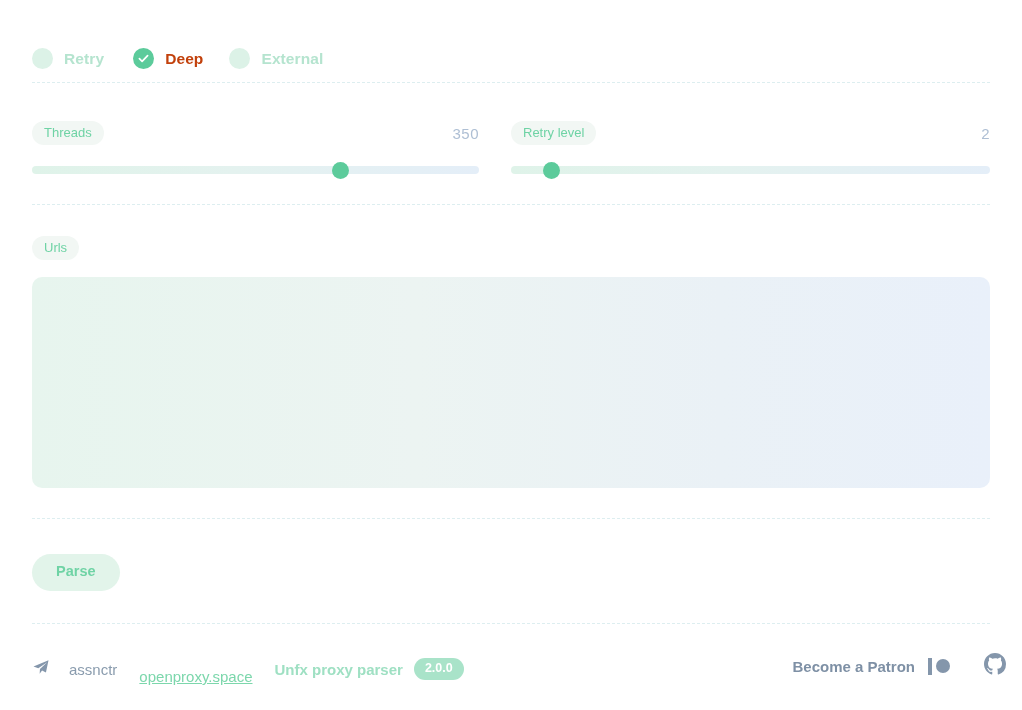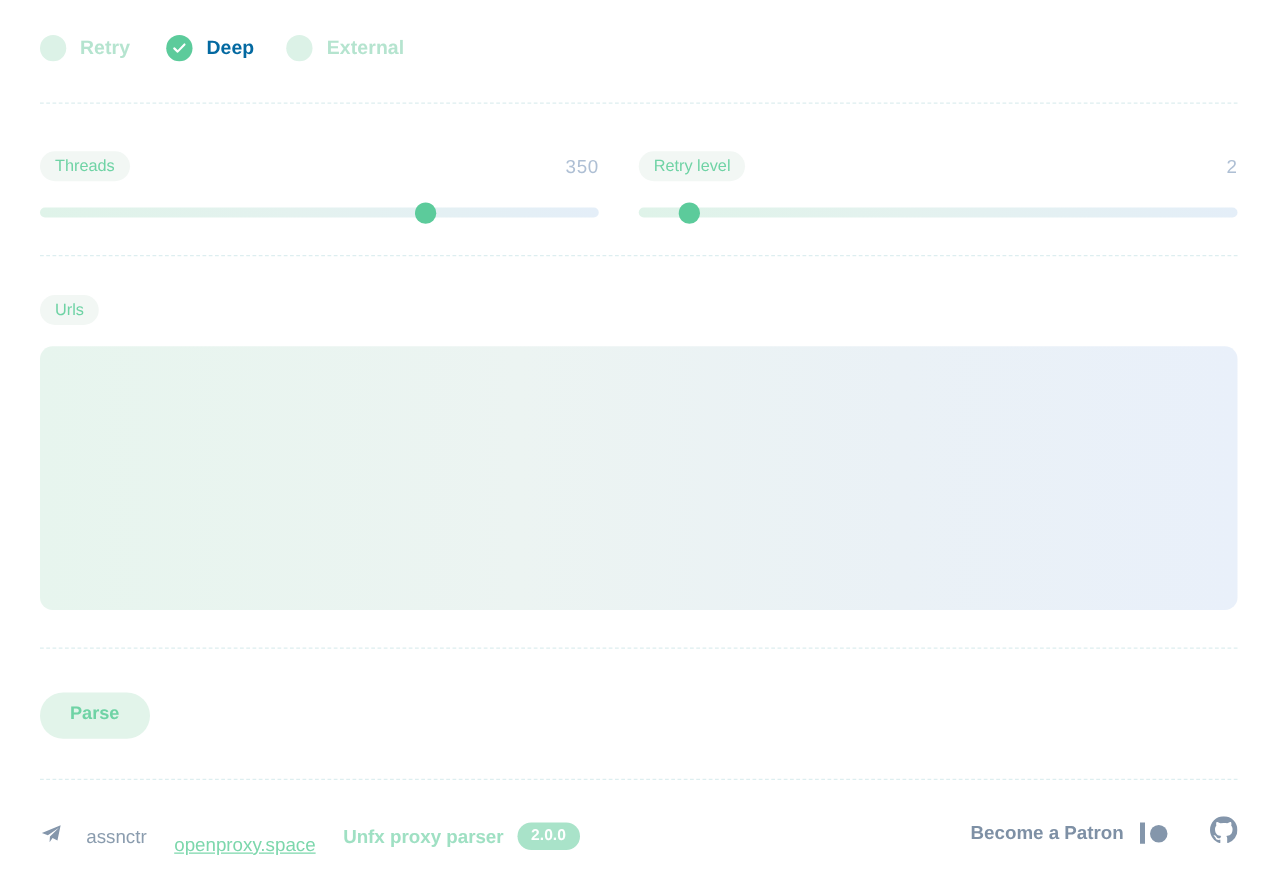--- a/index.html
+++ b/index.html
@@ -23,41 +23,42 @@
     display: flex;
     align-items: center;
     gap: 0px;
   }
   .checkbox-item {
     display: flex;
     align-items: center;
     gap: 11px;
     cursor: pointer;
     user-select: none;
+    margin-top: 20px;
   }
   .cb-gap-1 { width: 29px; }
   .cb-gap-2 { width: 26px; }
   .cb-circle {
     width: 21px; height: 21px;
     border-radius: 50%;
     background: #dcf2e7;
     display: flex;
     align-items: center;
     justify-content: center;
     flex: none;
   }
   .cb-circle.checked { background: #5ccb9b; }
   .cb-circle svg { display: block; }
   .cb-label {
     font-size: 15.5px;
     font-weight: bold;
     color: #b5e4cf;
     letter-spacing: 0.1px;
   }
-  .cb-label.active { color: #0369a1; }
+  .cb-label.active { color: #c2410c; }
 
   
   .divider {
     position: absolute;
     left: 32px;
     width: 958px;
     height: 0;
     border-top: 1px dashed #ddeef0;
   }
   #div-1 { top: 82px; }
@@ -145,21 +146,21 @@
 
   
   .footer-left {
     position: absolute;
     left: 32px; top: 653px;
     display: flex;
     align-items: center;
   }
   .footer-right {
     position: absolute;
-    right: 32px; top: 653px;
+    right: 16px; top: 653px;
     display: flex;
     align-items: center;
   }
   .fl-author {
     display: flex;
     align-items: center;
     gap: 19px;
     margin-right: 22px;
   }
   .fl-author-name {

